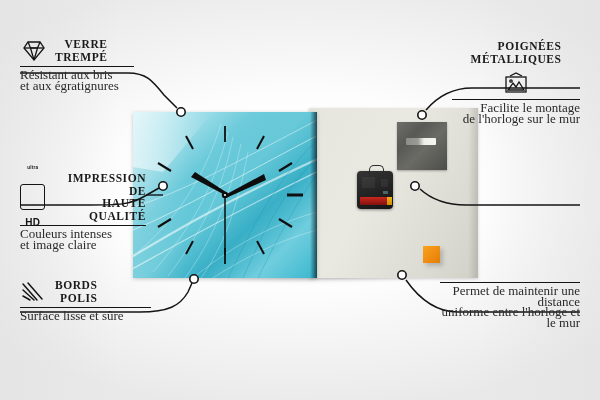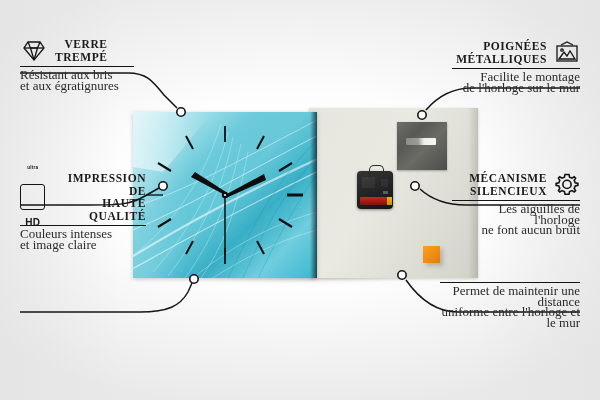--- a/index.html
+++ b/index.html
@@ -9,21 +9,21 @@
     background:#ffffff;
   }
   #stage{
     position:relative;width:600px;height:400px;
     background:
       radial-gradient(ellipse 70% 55% at 50% 48%, #ffffff 0%, #fdfdfd 45%, #f3f3f3 72%, #e9e9e9 100%);
   }
   
   .callout{position:absolute;}
   .cal-head{display:flex;align-items:center;gap:7px;}
-  .cal-head.right{flex-direction:row;justify-content:flex-end;}
+  .cal-head.right{flex-direction:column;justify-content:flex-end;}
   .cal-title{
     font-family:"Liberation Serif",serif;
     font-weight:bold;font-size:11.5px;line-height:12.5px;
     letter-spacing:.55px;color:#1a1a1a;text-transform:uppercase;
     white-space:pre-line;
     text-align:right;
   }
   .cal-title.rt{text-align:right;}
   .cal-rule{height:0;border-top:1.1px solid #141414;margin-top:3px;}
   .cal-sub{
@@ -283,54 +283,55 @@
         <span class="h">HD</span>
       </div>
       <div class="cal-title">IMPRESSION DE
 HAUTE QUALITÉ</div>
     </div>
     <div class="cal-rule"></div>
     <div class="cal-sub">Couleurs intenses
 et image claire</div>
   </div>
 
+  <div class="callout" style="left:20px;top:279px;width:131px;">
+    <div class="cal-head">
+      <svg class="ico" width="28" height="24" viewBox="0 0 28 24">
+        <g stroke="#141414" stroke-width="1.5" fill="none" stroke-linecap="round">
+          <path d="M3,4 L17,20"></path>
+            <path d="M3,10 L14,20"></path>
+            <path d="M3,16 L10,20"></path>
+          <path d="M8,3 L22,19"></path>
+        </g>
+      </svg>
+      <div class="cal-title">BORDS
+POLIS</div>
+    </div>
+    <div class="cal-rule"></div>
+    <div class="cal-sub">Surface lisse et sûre</div>
+  </div>
 
   <div class="callout" style="left:452px;top:40px;width:128px;">
     <div class="cal-head right">
       <div class="cal-title rt">POIGNÉES
 MÉTALLIQUES</div>
       <svg class="ico" width="26" height="24" viewBox="0 0 26 24">
         <g fill="none" stroke="#141414" stroke-width="1.3">
           <path d="M7,4 L13,1 L19,4"></path>
           <rect x="3" y="5" width="20" height="15"></rect>
           <path d="M5,18 L10,11 L13,15 L16,10 L21,18 Z"></path>
           <circle cx="8" cy="9" r="1.2"></circle>
         </g>
       </svg>
     </div>
     <div class="cal-rule"></div>
     <div class="cal-sub rt">Facilite le montage
 de l'horloge sur le mur</div>
   </div>
 
-  <div class="callout" style="left:452px;top:172px;width:128px;">
-    <div class="cal-head right">
-      <div class="cal-title rt">MÉCANISME
-SILENCIEUX</div>
-      <svg class="ico" width="26" height="25" viewBox="0 0 26 25">
-        <g fill="none" stroke="#141414" stroke-width="1.6">
-          <path d="M13,2.5 L15,2.5 L15.6,5.2 L18,6.2 L20.2,4.8 L21.6,6.2 L20.2,8.4 L21.2,10.8 L23.9,11.4 L23.9,13.4 L21.2,14 L20.2,16.4 L21.6,18.6 L20.2,20 L18,18.6 L15.6,19.6 L15,22.3 L13,22.3 L11,22.3 L10.4,19.6 L8,18.6 L5.8,20 L4.4,18.6 L5.8,16.4 L4.8,14 L2.1,13.4 L2.1,11.4 L4.8,10.8 L5.8,8.4 L4.4,6.2 L5.8,4.8 L8,6.2 L10.4,5.2 L11,2.5 Z"></path>
-          <circle cx="13" cy="12.4" r="4.1"></circle>
-        </g>
-      </svg>
-    </div>
-    <div class="cal-rule"></div>
-    <div class="cal-sub rt">Les aiguilles de l'horloge
-ne font aucun bruit</div>
-  </div>
 
   <div class="callout" style="left:440px;top:279px;width:140px;">
     <div class="cal-rule"></div>
     <div class="cal-sub rt">Permet de maintenir une distance
 uniforme entre l'horloge et le mur</div>
   </div>
 
 </div>
 
 </body></html>

